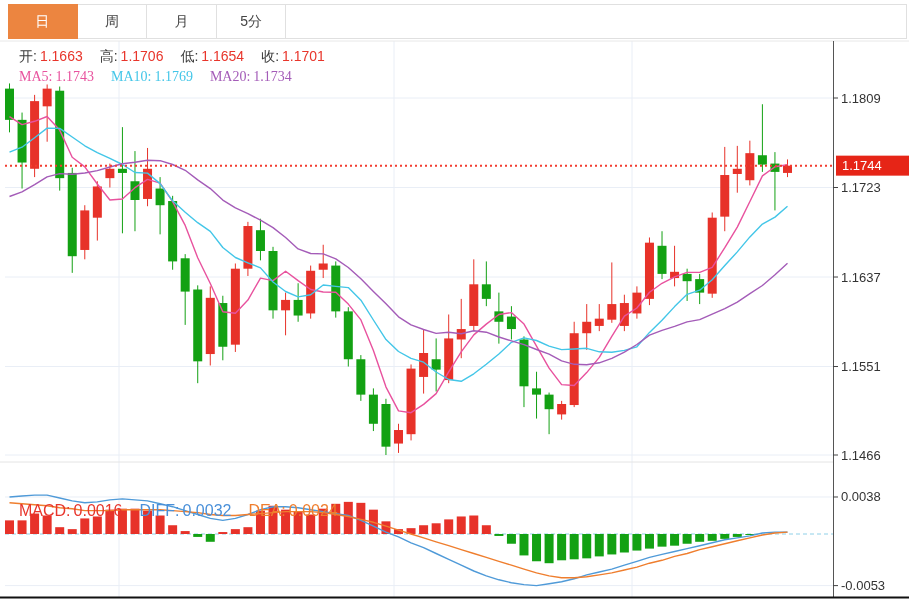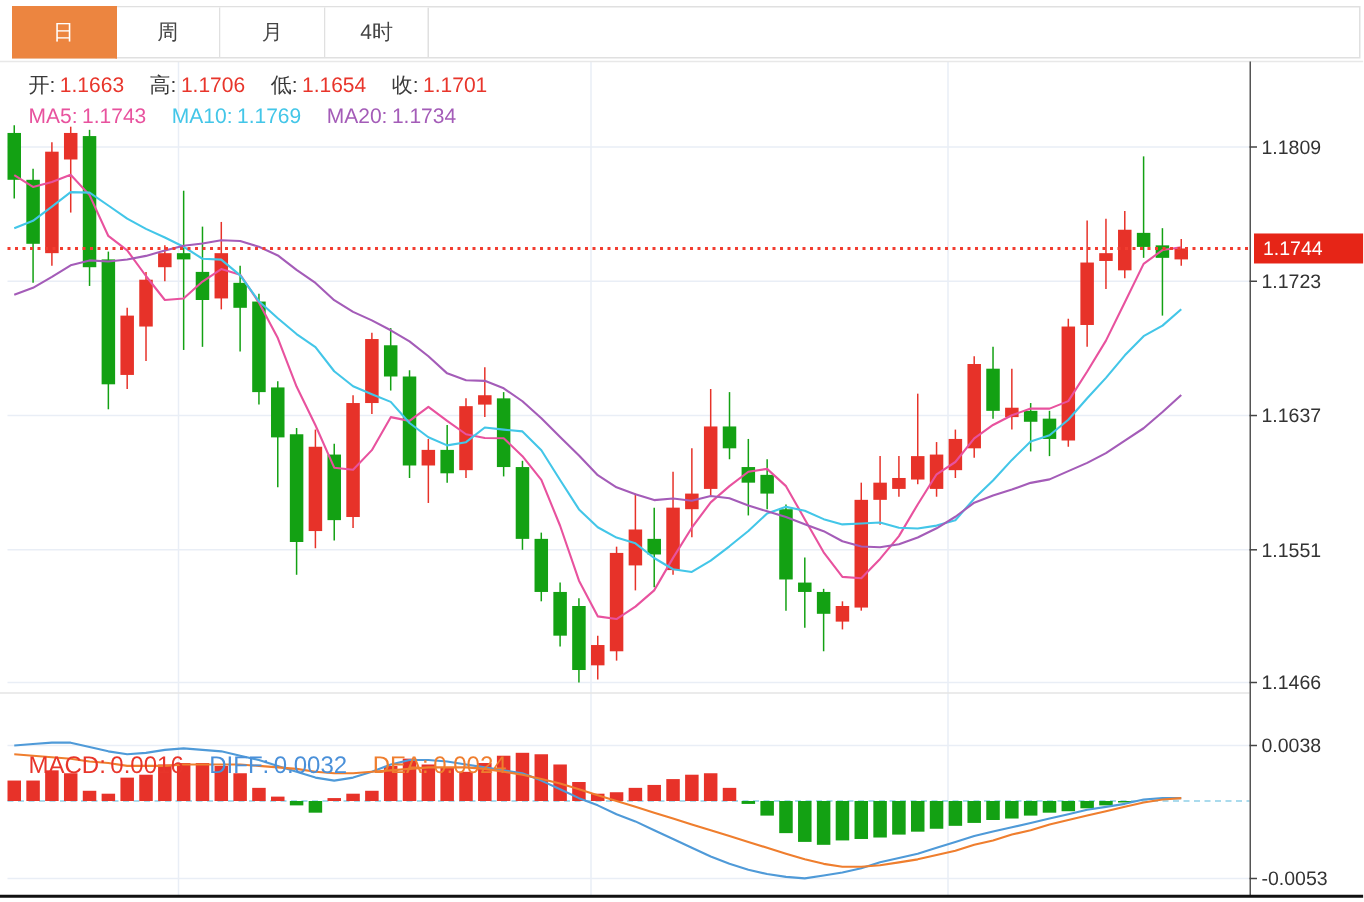--- a/index.html
+++ b/index.html
@@ -9,21 +9,21 @@
   
   #tabbar{position:absolute;left:8px;top:4px;height:35px;width:899px;border:1px solid #e0e0e0;
     box-sizing:border-box;background:#fff;z-index:3;display:flex;}
   .tab{width:69.6px;height:33px;line-height:33px;text-align:center;font-size:14px;color:#444;
     border-right:1px solid #e0e0e0;box-sizing:border-box;background:#fff;cursor:pointer;flex:0 0 auto;}
   .tab.active{background:#ec8540;color:#fff;border-right-color:#ec8540;margin:-1px 0 -1px -1px;
     height:35px;line-height:35px;padding-top:0;}
   
   .legend{position:absolute;z-index:2;white-space:nowrap;font-size:14px;}
   #legend-ohlc{left:19px;top:48px;}
-  #legend-ma{left:19px;top:69px;}
+  #legend-ma{left:19px;top:69px;font-family:Liberation Serif, serif;}
   #legend-macd{left:19px;top:470px;font-size:16px;margin-top:32px;}
   .legend .item{margin-right:17px;}
   .legend .lbl{color:#3a3a3a;}
   .legend .val{margin-left:3px;}
 </style>
 </head>
 <body>
 
 <div id="stage">
   <svg id="chartsvg" width="909" height="601">
@@ -248,18 +248,18 @@
       <text x="841" y="501.4994" font-size="13" fill="#333" font-family="&quot;Liberation Sans&quot;,&quot;DejaVu Sans&quot;,sans-serif">0.0038</text>
       <line x1="833" y1="585.6061" x2="838" y2="585.6061" stroke="#444" stroke-width="1"></line>
       <text x="841" y="590.1061" font-size="13" fill="#333" font-family="&quot;Liberation Sans&quot;,&quot;DejaVu Sans&quot;,sans-serif">-0.0053</text>
       <rect x="836" y="155.65306122448928" width="73" height="20" fill="#e62517"></rect>
       <text x="842" y="170.15306122448928" font-size="13" fill="#ffffff" font-family="&quot;Liberation Sans&quot;,&quot;DejaVu Sans&quot;,sans-serif">1.1744</text>
     </svg>
   <div id="tabbar">
       <div class="tab active">日</div>
       <div class="tab">周</div>
       <div class="tab">月</div>
-      <div class="tab">4时</div>
+      <div class="tab">5分</div>
     </div>
   <div id="legend-ohlc" class="legend"><span class="item"><span class="lbl" style="color: rgb(58, 58, 58);">开:</span><span class="val" style="color: rgb(232, 53, 43);">1.1663</span></span><span class="item"><span class="lbl" style="color: rgb(58, 58, 58);">高:</span><span class="val" style="color: rgb(232, 53, 43);">1.1706</span></span><span class="item"><span class="lbl" style="color: rgb(58, 58, 58);">低:</span><span class="val" style="color: rgb(232, 53, 43);">1.1654</span></span><span class="item"><span class="lbl" style="color: rgb(58, 58, 58);">收:</span><span class="val" style="color: rgb(232, 53, 43);">1.1701</span></span></div>
   <div id="legend-ma" class="legend"><span class="item"><span class="lbl" style="color: rgb(232, 82, 158);">MA5:</span><span class="val" style="color: rgb(232, 82, 158);">1.1743</span></span><span class="item"><span class="lbl" style="color: rgb(67, 198, 232);">MA10:</span><span class="val" style="color: rgb(67, 198, 232);">1.1769</span></span><span class="item"><span class="lbl" style="color: rgb(164, 92, 184);">MA20:</span><span class="val" style="color: rgb(164, 92, 184);">1.1734</span></span></div>
   <div id="legend-macd" class="legend"><span class="item"><span class="lbl" style="color: rgb(232, 53, 43);">MACD:</span><span class="val" style="color: rgb(232, 53, 43);">0.0016</span></span><span class="item"><span class="lbl" style="color: rgb(74, 144, 217);">DIFF:</span><span class="val" style="color: rgb(74, 144, 217);">0.0032</span></span><span class="item"><span class="lbl" style="color: rgb(239, 126, 46);">DEA:</span><span class="val" style="color: rgb(239, 126, 46);">0.0024</span></span></div>
 </div>
 
 </body></html>

